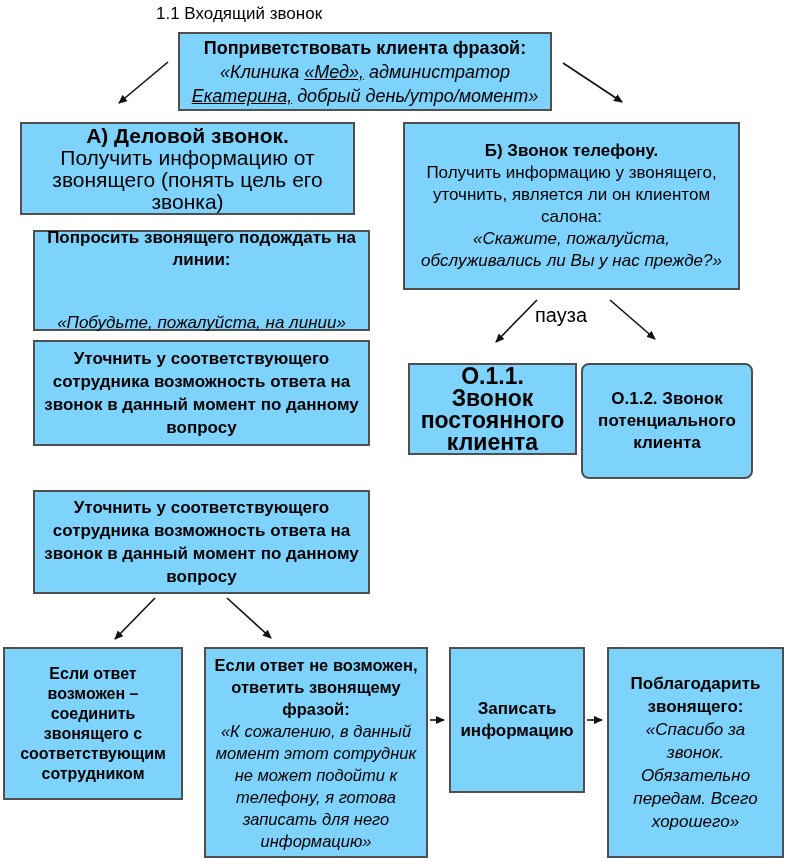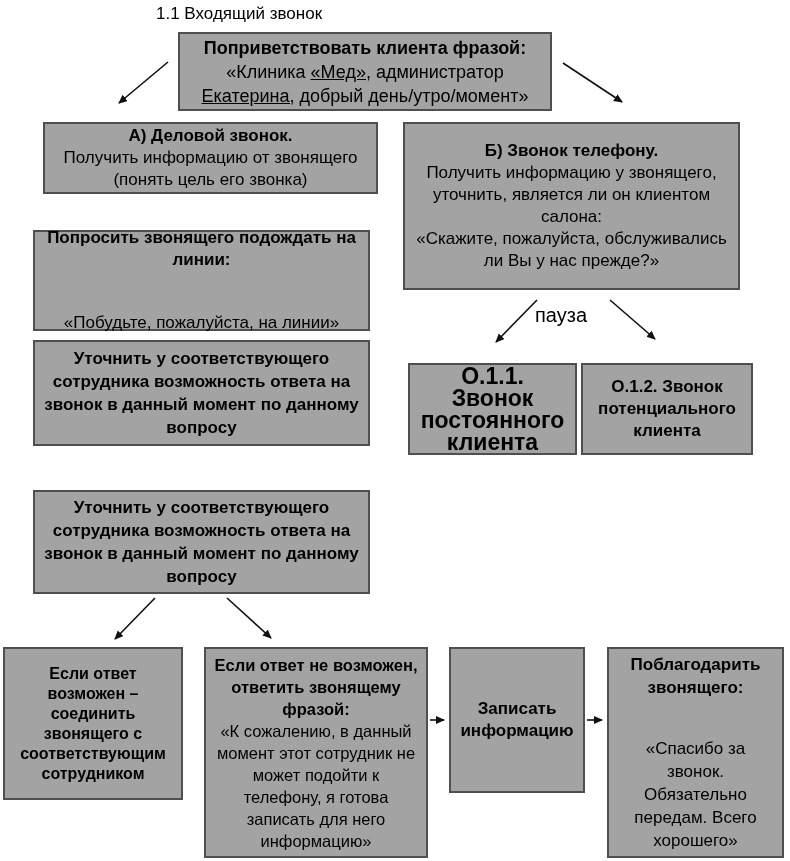--- a/index.html
+++ b/index.html
@@ -12,48 +12,48 @@
     color: #000000;
     overflow: hidden;
   }
   .arrows { position: absolute; left: 0; top: 0; z-index: 1; }
   .flow-title {
     position: absolute; left: 156px; top: 4px; width: 400px;
     font-size: 17px; z-index: 2;
   }
   .box {
     position: absolute;
-    background: #a3a3a3;
+    background: #7dd3fc;
     border: 2px solid #4f4f4f;
     box-sizing: border-box;
     display: flex; flex-direction: column; justify-content: center;
     text-align: center;
-    padding: 4px 8px;
+    padding: 16px 8px;
     z-index: 2;
   }
   .b { font-weight: bold; }
-  .i { }
+  .i { font-style: italic; }
   .u { text-decoration: underline; }
   .pause-label {
     position: absolute; left: 535px; top: 304px; width: 70px;
     font-size: 20px; z-index: 2;
   }
 
   .greeting   { left: 178px; top: 32px;  width: 374px; height: 79px;  font-size: 18px; line-height: 24px; }
-  .box-a      { left: 43px;  top: 122px; width: 335px; height: 72px; font-size: 17px; line-height: 22px; }
+  .box-a      { left: 20px;  top: 122px; width: 335px; height: 93px; font-size: 21px; line-height: 22px; }
   .box-wait   { left: 33px;  top: 230px; width: 337px; height: 101px; font-size: 17px; line-height: 22px; gap: 41px; }
   .box-check1 { left: 33px;  top: 340px; width: 337px; height: 106px; font-size: 17px; line-height: 23px; }
   .box-b      { left: 403px; top: 122px; width: 337px; height: 168px; font-size: 17px; line-height: 22px; }
   .box-o11    { left: 408px; top: 363px; width: 169px; height: 92px;  font-size: 23px; line-height: 22px; }
-  .box-o12    { left: 581px; top: 363px; width: 172px; height: 92px;  font-size: 17px; line-height: 22px; }
+  .box-o12    { left: 581px; top: 363px; width: 172px; height: 116px;  font-size: 17px; line-height: 22px; border-radius: 8px; }
   .box-check2 { left: 33px;  top: 490px; width: 337px; height: 104px; font-size: 17px; line-height: 23px; }
   .box-connect{ left: 3px;   top: 647px; width: 180px; height: 153px; font-size: 16px; line-height: 20px; }
   .box-refuse { left: 204px; top: 647px; width: 224px; height: 211px; font-size: 16.5px; line-height: 22px; }
   .box-record { left: 449px; top: 647px; width: 136px; height: 146px; font-size: 17px; line-height: 22px; }
-  .box-thanks { left: 607px; top: 647px; width: 177px; height: 211px; font-size: 17px; line-height: 23px; justify-content: space-between; }
+  .box-thanks { left: 607px; top: 647px; width: 177px; height: 211px; font-size: 17px; line-height: 23px; }
 </style>
 </head>
 <body>
 
 <div class="canvas">
 
   <svg class="arrows" width="790" height="861" viewBox="0 0 790 861">
     <defs>
       <marker id="ah" markerWidth="10" markerHeight="9" refX="8" refY="4" orient="auto" markerUnits="userSpaceOnUse">
         <path d="M0,0 L9,4 L0,8 z" fill="#111111"></path>

